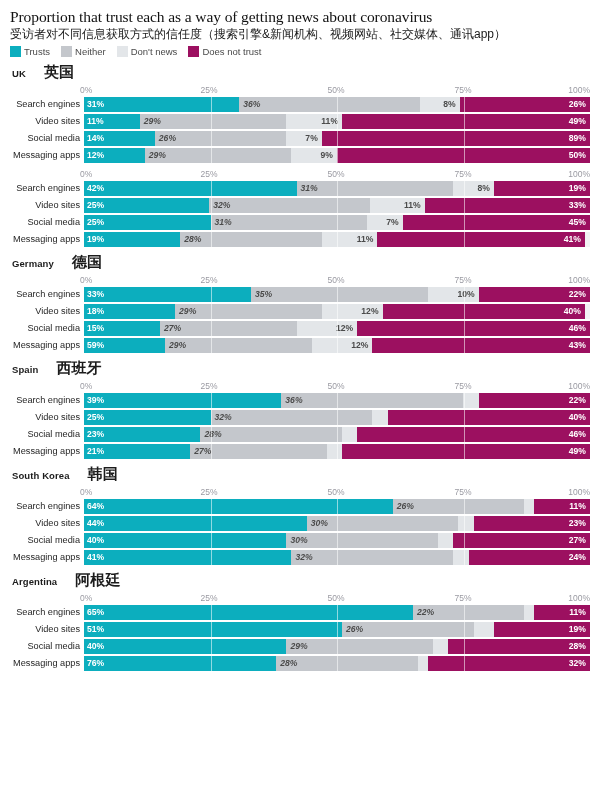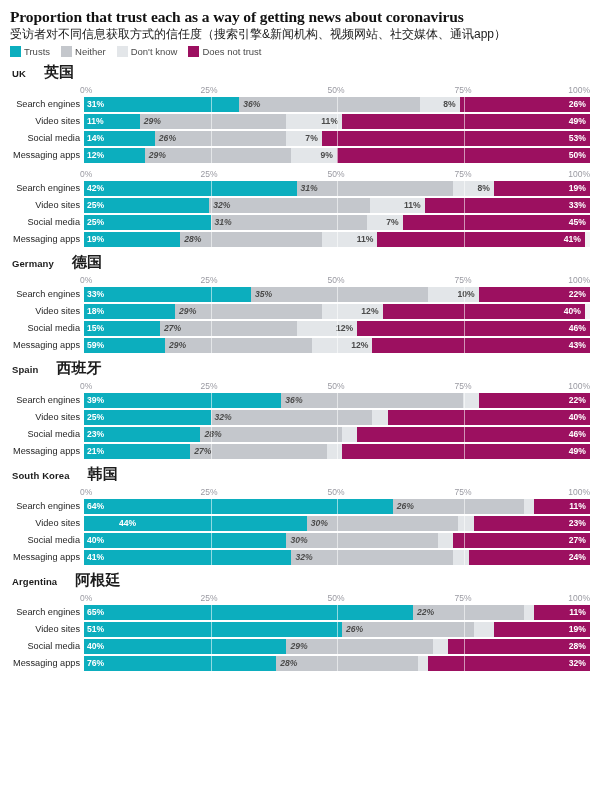--- a/index.html
+++ b/index.html
@@ -7,21 +7,21 @@
     width:600px;height:800px;
     background:#ffffff;
     font-family:"Liberation Sans","DejaVu Sans",sans-serif;
     color:#3a3a3a;
     overflow:hidden;
   }
   .page{width:600px;height:800px;position:relative;box-sizing:border-box;padding:6px 10px 0 10px;}
 
   .title{
     font-family:"Liberation Serif","DejaVu Serif",serif;
-    font-weight:bold;
+    font-weight:normal;
     font-size:15.5px;
     color:#111111;
     letter-spacing:-0.1px;
     line-height:18px;
     margin:2px 0 1px 0;
   }
   .subtitle{
     font-family:Liberation Sans, sans-serif;
     font-size:12px;
     color:#1a1a1a;
@@ -91,21 +91,21 @@
       <div class="legend-item">
         <span class="swatch" style="background: rgb(12, 174, 190);"></span>
         <span class="legend-label">Trusts</span>
       </div>
       <div class="legend-item">
         <span class="swatch" style="background: rgb(196, 199, 204);"></span>
         <span class="legend-label">Neither</span>
       </div>
       <div class="legend-item">
         <span class="swatch" style="background: rgb(227, 230, 233);"></span>
-        <span class="legend-label">Don't know</span>
+        <span class="legend-label">Don't news</span>
       </div>
       <div class="legend-item">
         <span class="swatch" style="background: rgb(156, 16, 96);"></span>
         <span class="legend-label">Does not trust</span>
       </div>
     </div>
 
   <div id="panels">
       <div class="country-block">
         <div class="country-head"><span>UK</span><span class="cn">英国</span></div>
@@ -163,21 +163,21 @@
               <div class="seg trust" style="width: 14%;">
                 <span>14%</span>
               </div>
               <div class="seg neither" style="width: 26%;">
                 <span>26%</span>
               </div>
               <div class="seg dk" style="width: 7%;">
                 <span>7%</span>
               </div>
               <div class="seg notrust" style="width: 53%;">
-                <span>53%</span>
+                <span>89%</span>
               </div>
               <div class="gridline" style="left: 25%;"></div>
               <div class="gridline" style="left: 50%;"></div>
               <div class="gridline" style="left: 75%;"></div>
             </div>
           </div>
           <div class="row">
             <div class="row-label">Messaging apps</div>
             <div class="bar">
               <div class="seg trust" style="width: 12%;">
@@ -490,21 +490,21 @@
                 <span>11%</span>
               </div>
               <div class="gridline" style="left: 25%;"></div>
               <div class="gridline" style="left: 50%;"></div>
               <div class="gridline" style="left: 75%;"></div>
             </div>
           </div>
           <div class="row">
             <div class="row-label">Video sites</div>
             <div class="bar">
-              <div class="seg trust" style="width: 44%; padding-left: 32px;">
+              <div class="seg trust" style="width: 44%;">
                 <span>44%</span>
               </div>
               <div class="seg neither" style="width: 30%;">
                 <span>30%</span>
               </div>
               <div class="seg dk" style="width: 3%;"></div>
               <div class="seg notrust" style="width: 23%;">
                 <span>23%</span>
               </div>
               <div class="gridline" style="left: 25%;"></div>

